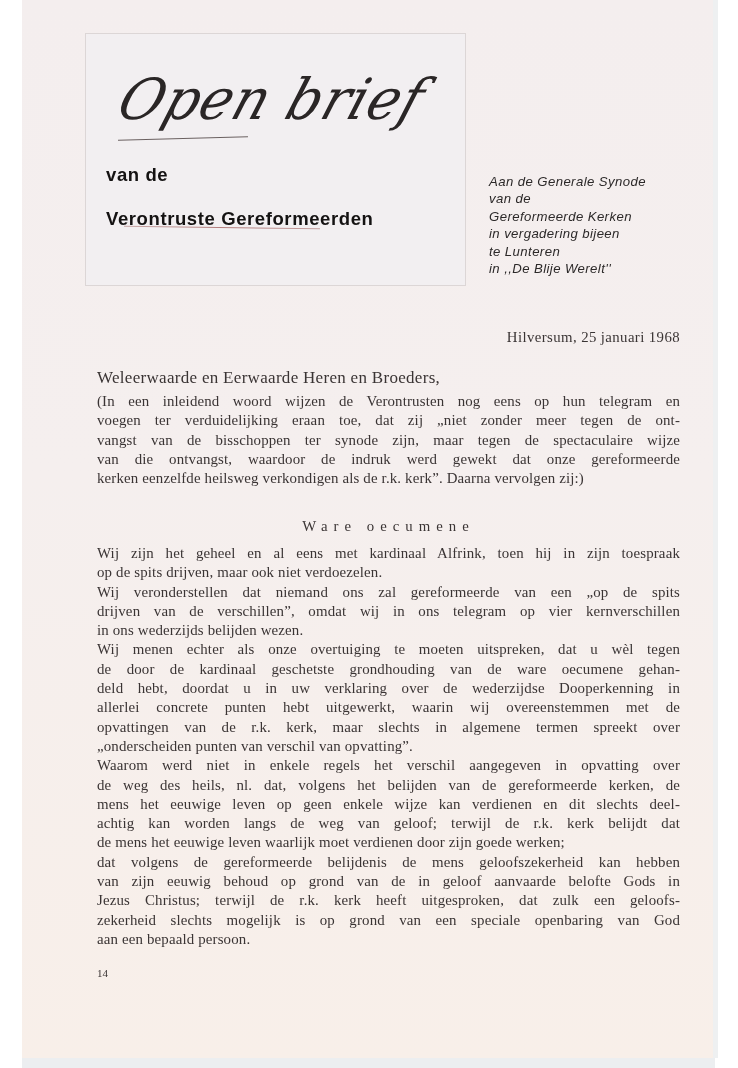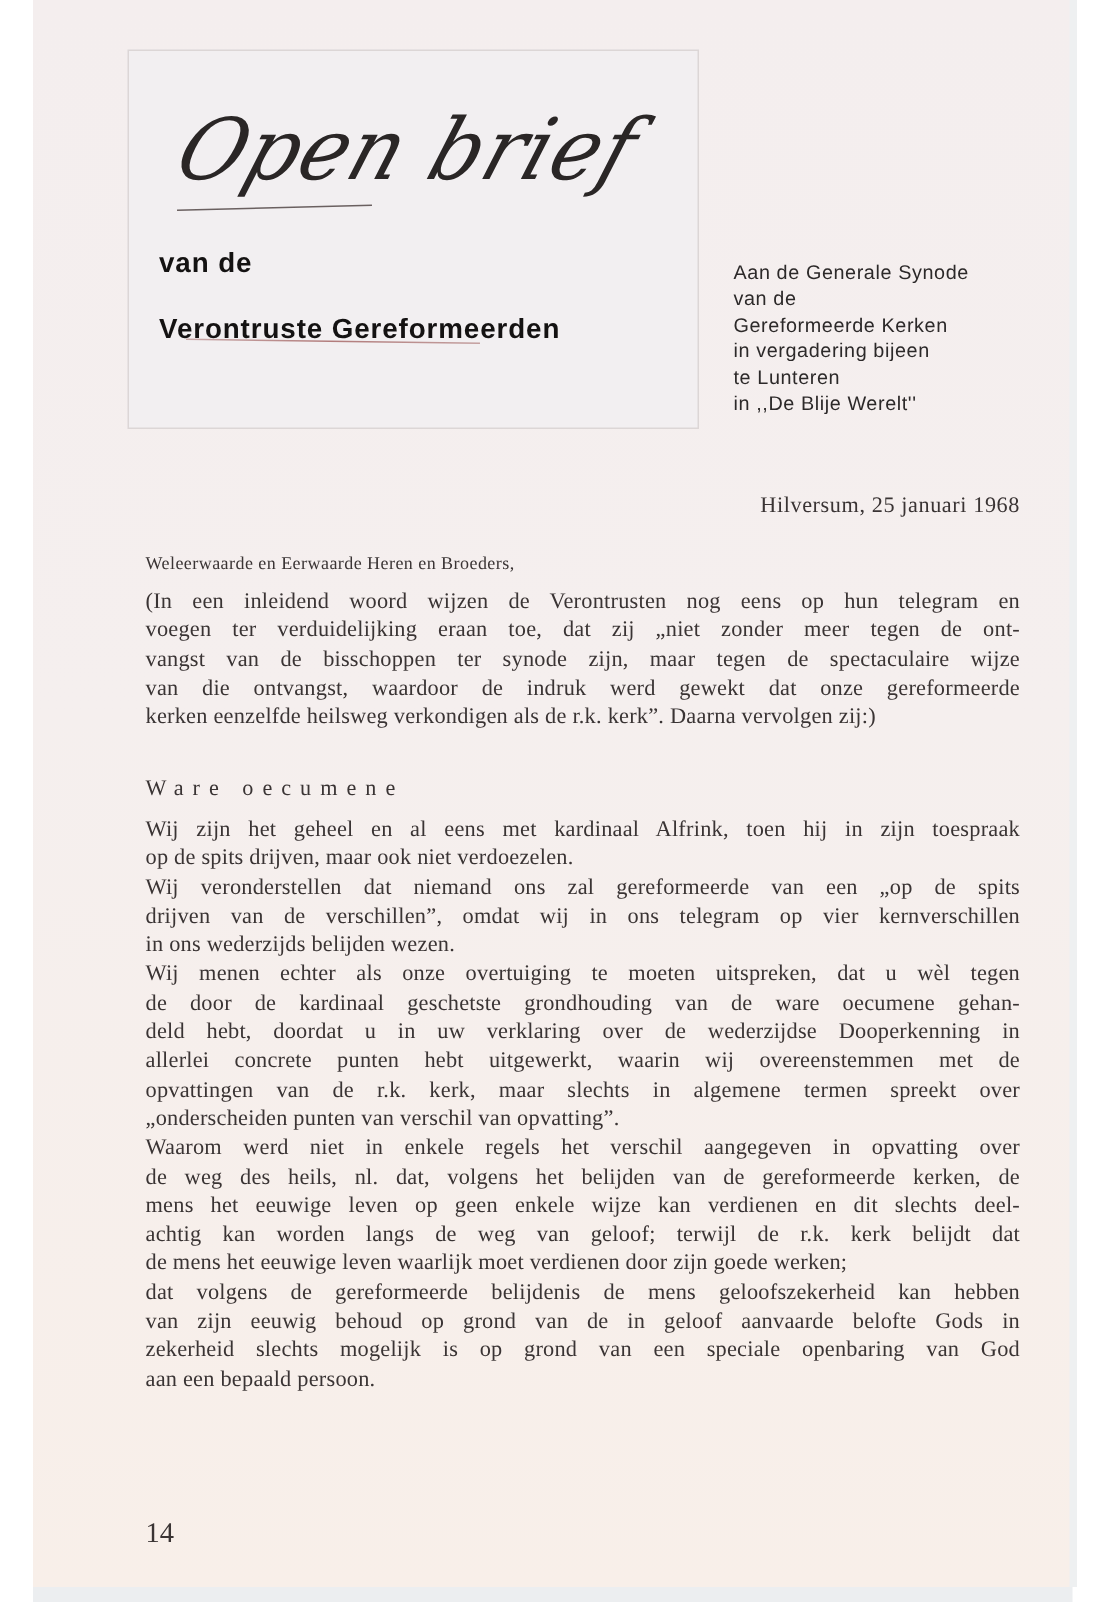--- a/index.html
+++ b/index.html
@@ -45,45 +45,45 @@
     .red-rule {
       position: absolute; left: 124px; top: 227px; width: 196px; height: 1px;
       background: linear-gradient(90deg, #c9a9a9, #b27c7c 50%, #c4a0a0);
       transform: rotate(0.8deg);
     }
     .address {
       position: absolute; left: 489px; top: 173px;
       font-family: "Liberation Sans", sans-serif; font-size: 13.2px;
       color: #2c2929; line-height: 17.4px; letter-spacing: 0.4px;
     }
-    .address div { white-space: nowrap; }
+    .address div { white-space: nowrap; font-style: italic; }
     .serif {
       font-family: "Liberation Serif", "DejaVu Serif", serif;
       color: #3a3434;
     }
     .dateline {
       position: absolute; right: 58px; top: 329px; font-size: 14.8px; letter-spacing: 0.4px;
     }
     .salutation {
-      position: absolute; left: 97px; top: 368px; font-size: 12px; letter-spacing: 0.3px;
+      position: absolute; left: 97px; top: 368px; font-size: 17px; letter-spacing: 0.3px;
     }
     .lines { position: absolute; left: 97px; width: 583px; }
     .line {
       height: 19.3px; line-height: 19.3px; font-size: 14.9px; white-space: nowrap;
       text-align: justify; text-align-last: justify; letter-spacing: 0.15px;
     }
     .line.last { text-align-last: left; }
     .intro { top: 392px; }
     .section-heading {
-      position: absolute; left: 97px; width: 583px; top: 518px; 
+      position: absolute; left: 97px; width: 583px; top: 518px; text-align: center;
       font-size: 14.8px; letter-spacing: 6px;
     }
     .body-text { top: 544px; }
     .page-number {
-      position: absolute; left: 97px; top: 1012px; font-size: 19px;
+      position: absolute; left: 97px; top: 967px; font-size: 11px;
     }
   </style>
 </head>
 <body>
 
 <div class="page"></div>
 <div class="page-shadow-right"></div>
 <div class="page-shadow-bottom"></div>
 
 <div class="title-box"></div>
@@ -127,17 +127,18 @@
     <div class="line">allerlei concrete punten hebt uitgewerkt, waarin wij overeenstemmen met de</div>
     <div class="line">opvattingen van de r.k. kerk, maar slechts in algemene termen spreekt over</div>
     <div class="line last">„onderscheiden punten van verschil van opvatting”.</div>
     <div class="line">Waarom werd niet in enkele regels het verschil aangegeven in opvatting over</div>
     <div class="line">de weg des heils, nl. dat, volgens het belijden van de gereformeerde kerken, de</div>
     <div class="line">mens het eeuwige leven op geen enkele wijze kan verdienen en dit slechts deel-</div>
     <div class="line">achtig kan worden langs de weg van geloof; terwijl de r.k. kerk belijdt dat</div>
     <div class="line last">de mens het eeuwige leven waarlijk moet verdienen door zijn goede werken;</div>
     <div class="line">dat volgens de gereformeerde belijdenis de mens geloofszekerheid kan hebben</div>
     <div class="line">van zijn eeuwig behoud op grond van de in geloof aanvaarde belofte Gods in</div>
+    <div class="line">Jezus Christus; terwijl de r.k. kerk heeft uitgesproken, dat zulk een geloofs-</div>
     <div class="line">zekerheid slechts mogelijk is op grond van een speciale openbaring van God</div>
     <div class="line last">aan een bepaald persoon.</div>
   </div>
 
 <div class="serif page-number">14</div>
 
 </body></html>

